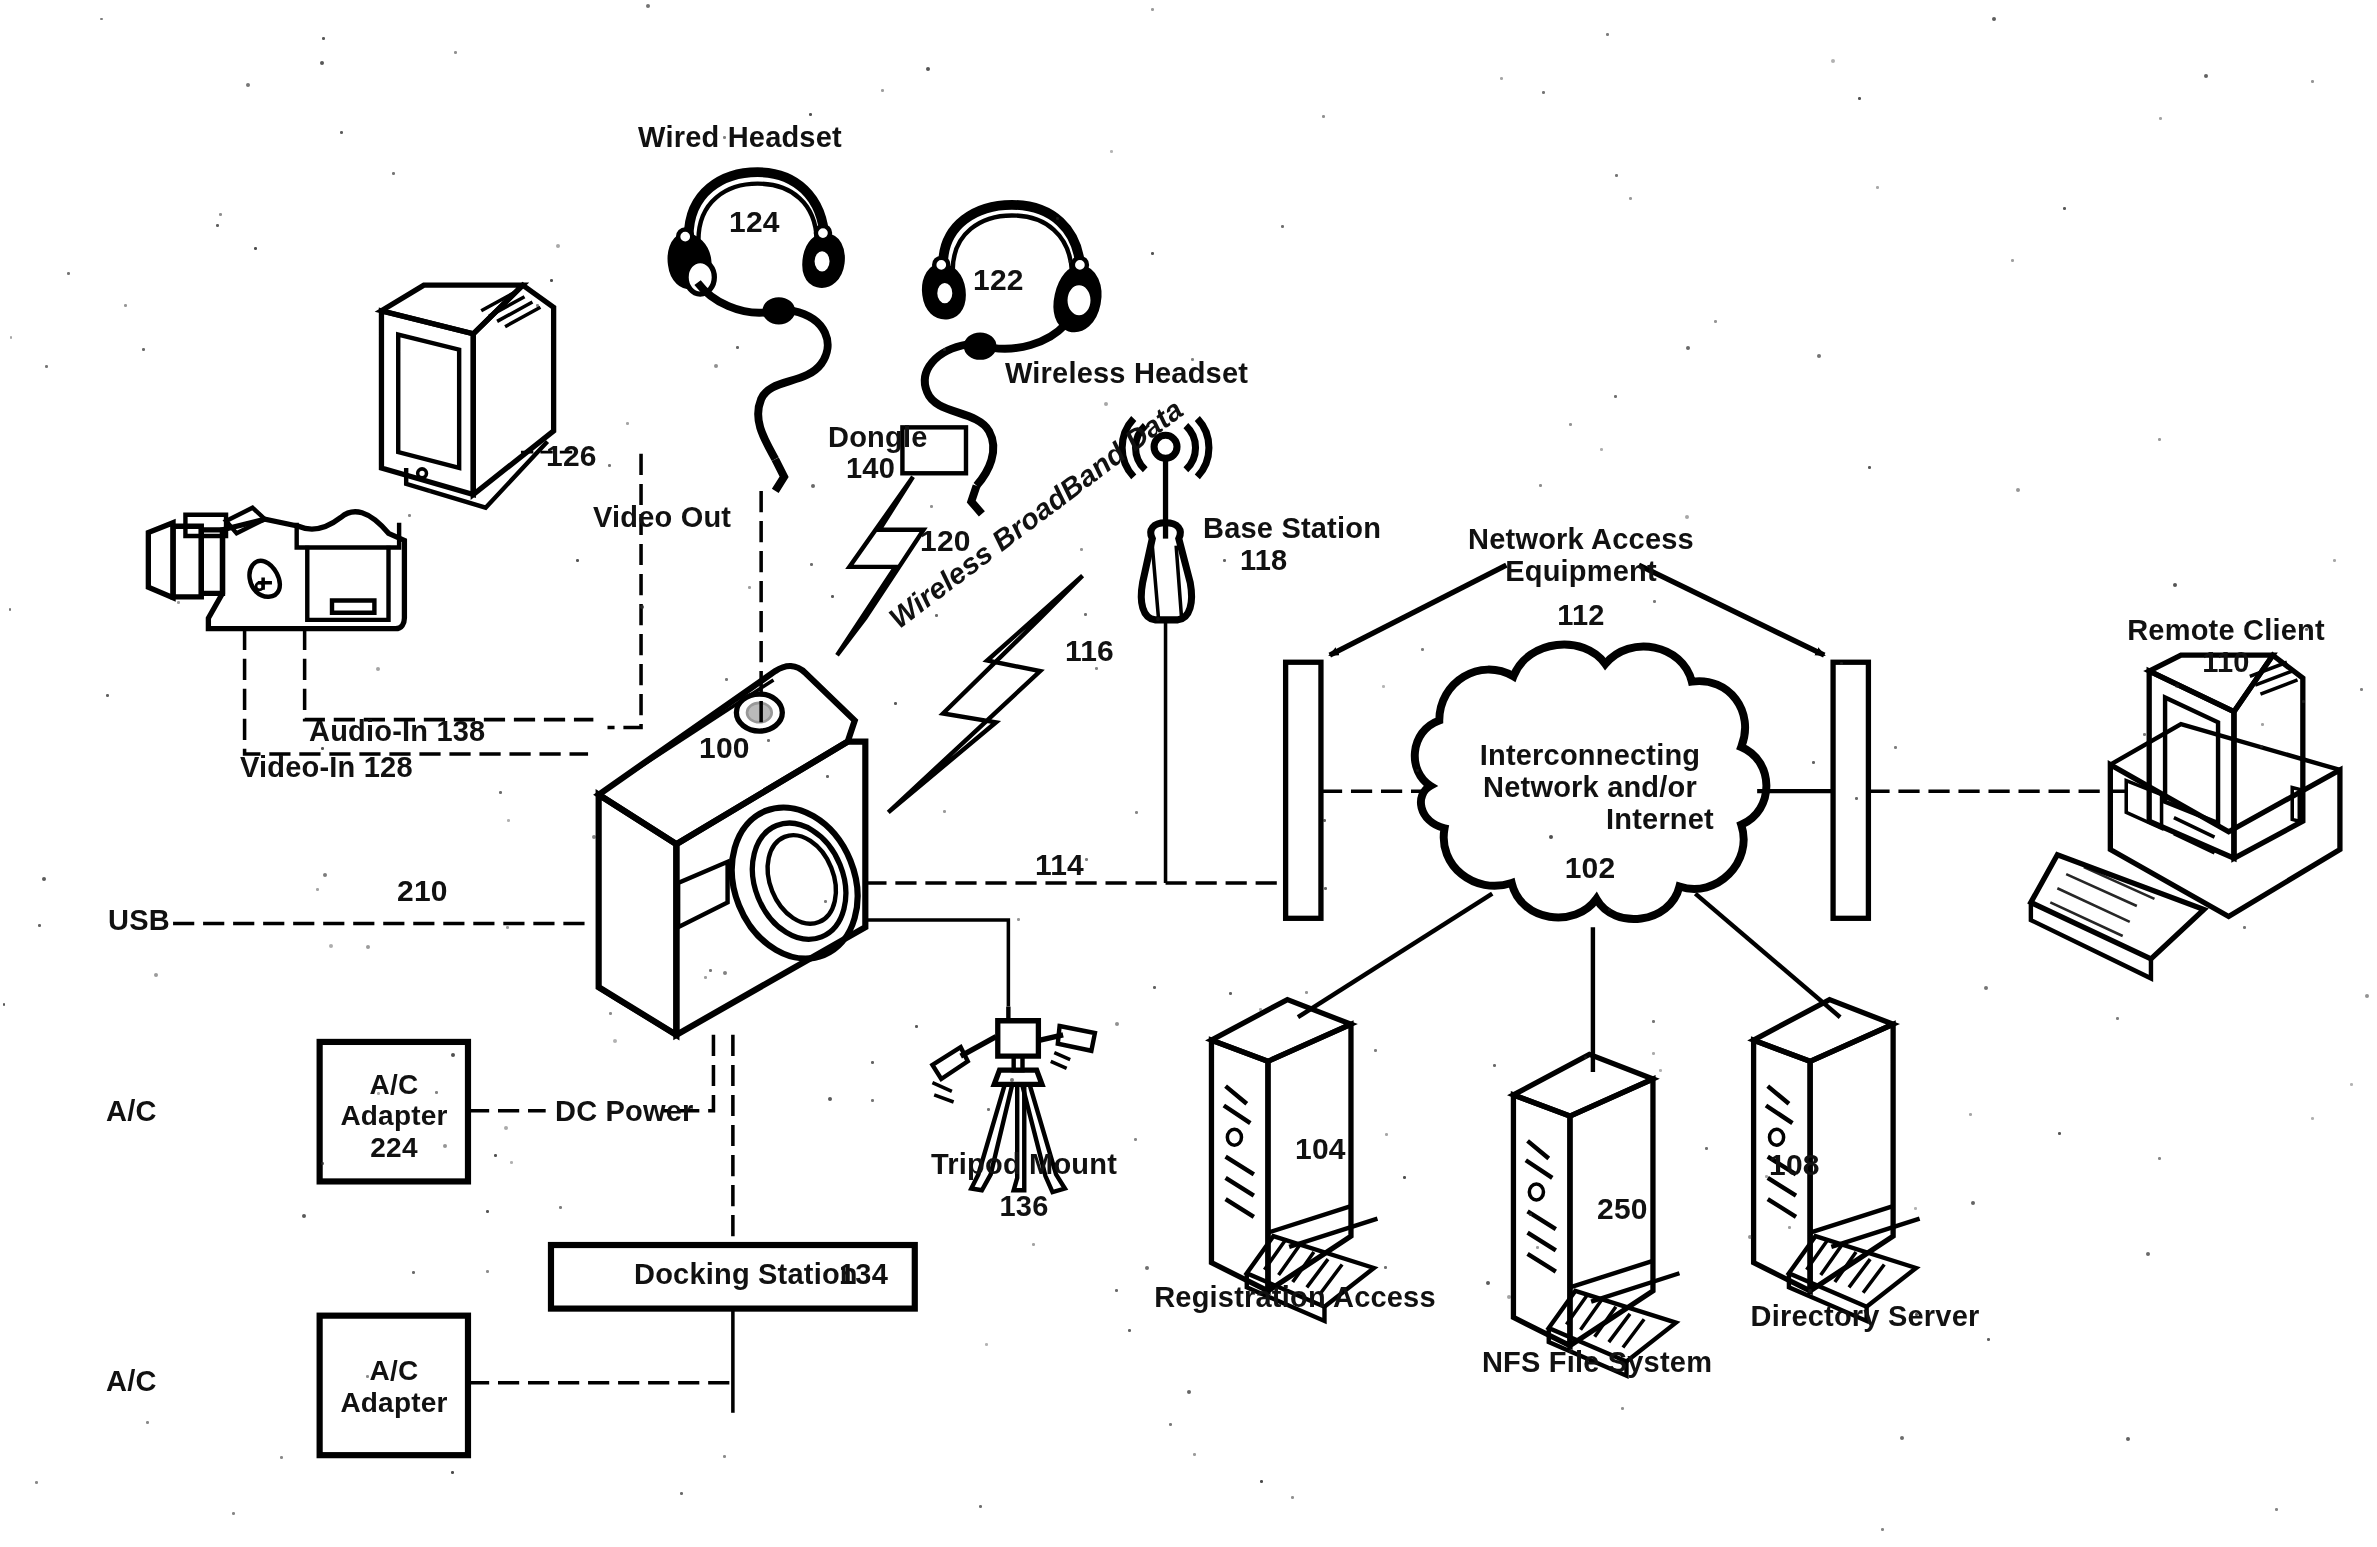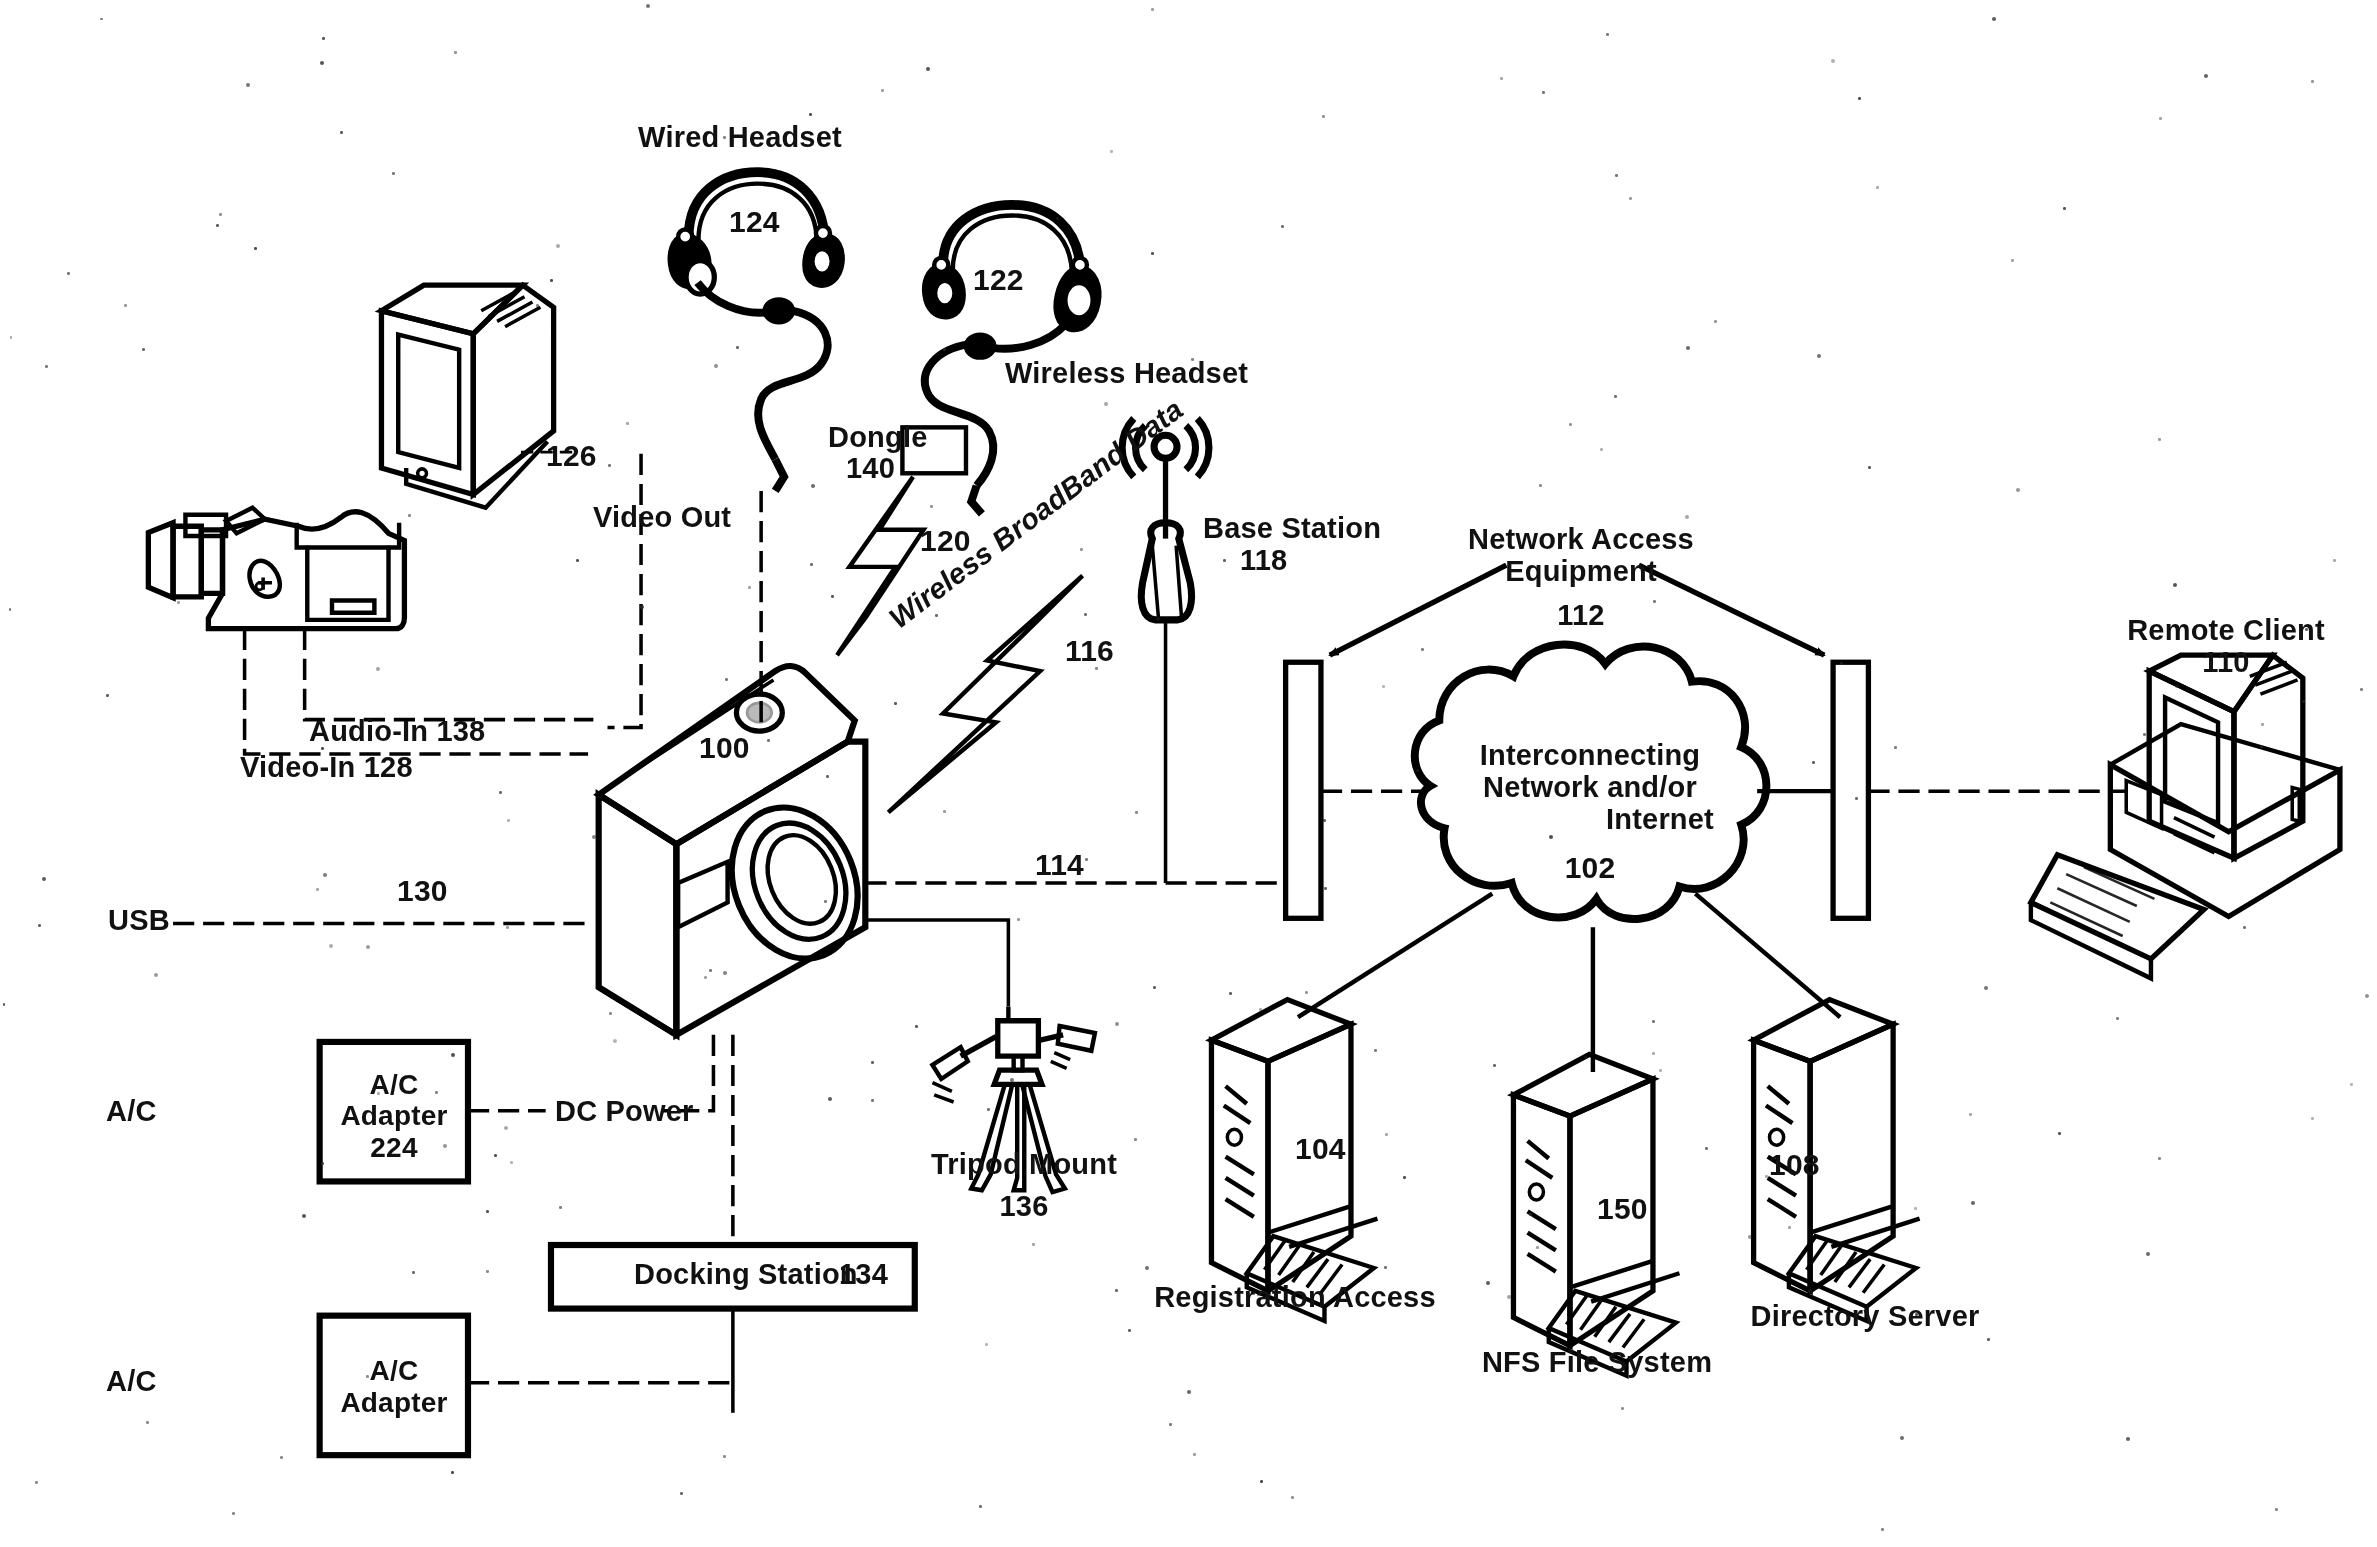--- a/index.html
+++ b/index.html
@@ -374,21 +374,21 @@
   <div class="lbl t33 ctr" style="left:1581px; top:555px;">Equipment</div>
   <div class="lbl num t33 ctr" style="left:1581px; top:599px;">112</div>
 
   <div class="lbl t33 ctr" style="left:2226px; top:614px;">Remote Client</div>
   <div class="lbl num t33 ctr" style="left:2226px; top:646px;">110</div>
 
   <div class="lbl t33" style="left:309px; top:715px;">Audio-In 138</div>
   <div class="lbl t33" style="left:240px; top:751px;">Video-In 128</div>
 
   <div class="lbl t33" style="left:108px; top:904px;">USB</div>
-  <div class="lbl num t34" style="left:397px; top:874px;">130</div>
+  <div class="lbl num t34" style="left:397px; top:874px;">210</div>
 
   <div class="lbl num t34" style="left:699px; top:731px;">100</div>
 
   <div class="lbl num t34" style="left:1035px; top:848px;">114</div>
 
   <div class="lbl t33 ctr" style="left:1590px; top:739px;">Interconnecting</div>
   <div class="lbl t33 ctr" style="left:1590px; top:771px;">Network and/or</div>
   <div class="lbl t33 ctr" style="left:1660px; top:803px;">Internet</div>
   <div class="lbl num t34 ctr" style="left:1590px; top:851px;">102</div>
 
@@ -406,21 +406,21 @@
 
   <div class="lbl t33" style="left:634px; top:1258px;">Docking Station</div>
   <div class="lbl num t33" style="left:839px; top:1258px;">134</div>
 
   <div class="lbl t33 ctr" style="left:1024px; top:1148px;">Tripod Mount</div>
   <div class="lbl num t33 ctr" style="left:1024px; top:1183px;margin-top:7px;">136</div>
 
   <div class="lbl num t34" style="left:1295px; top:1132px;text-align:center;">104</div>
   <div class="lbl t33 ctr" style="left:1295px; top:1281px;">Registration Access</div>
 
-  <div class="lbl num t34" style="left:1597px; top:1192px;">150</div>
+  <div class="lbl num t34" style="left:1597px; top:1192px;">250</div>
   <div class="lbl t33 ctr" style="left:1597px; top:1346px;">NFS File System</div>
 
   <div class="lbl num t34" style="left:1769px; top:1148px;">108</div>
   <div class="lbl t33 ctr" style="left:1865px; top:1300px;">Directory Server</div>
 
   <div id="speckles">
       <div class="speck" style="width: 2.6px; height: 2.6px; left: 1915px; top: 1313px; opacity: 0.8;"></div>
       <div class="speck" style="width: 2.6px; height: 2.6px; left: 435px; top: 1091px; opacity: 0.59;"></div>
       <div class="speck" style="width: 2.6px; height: 2.6px; left: 1324px; top: 887px; opacity: 0.73;"></div>
       <div class="speck" style="width: 2.6px; height: 2.6px; left: 1110px; top: 150px; opacity: 0.35;"></div>

